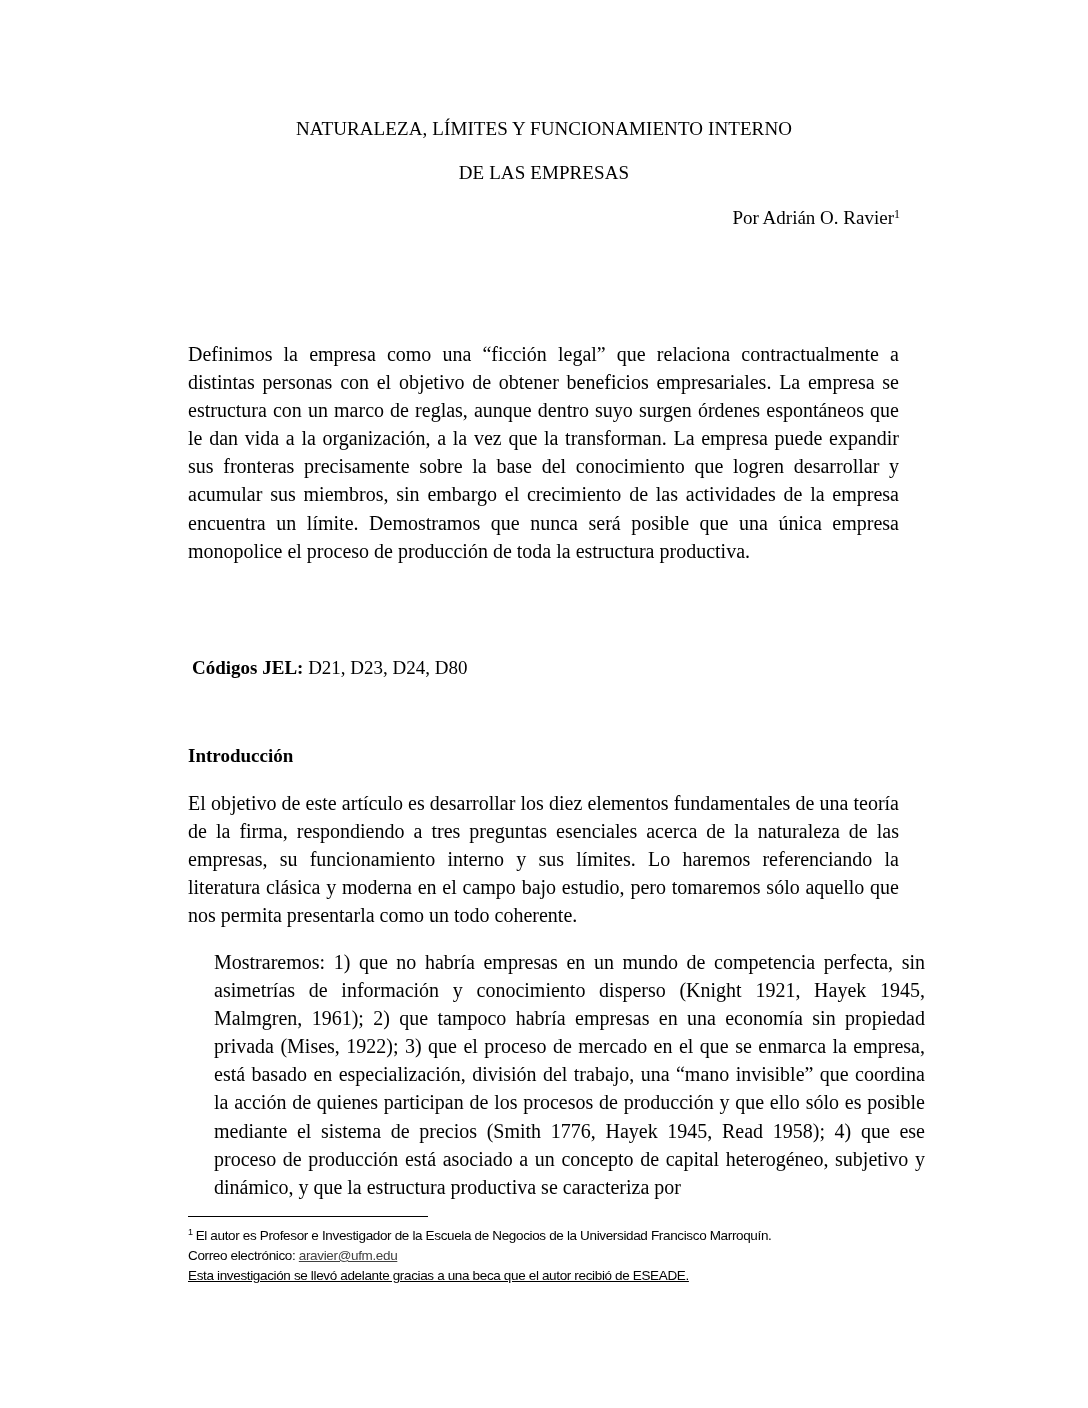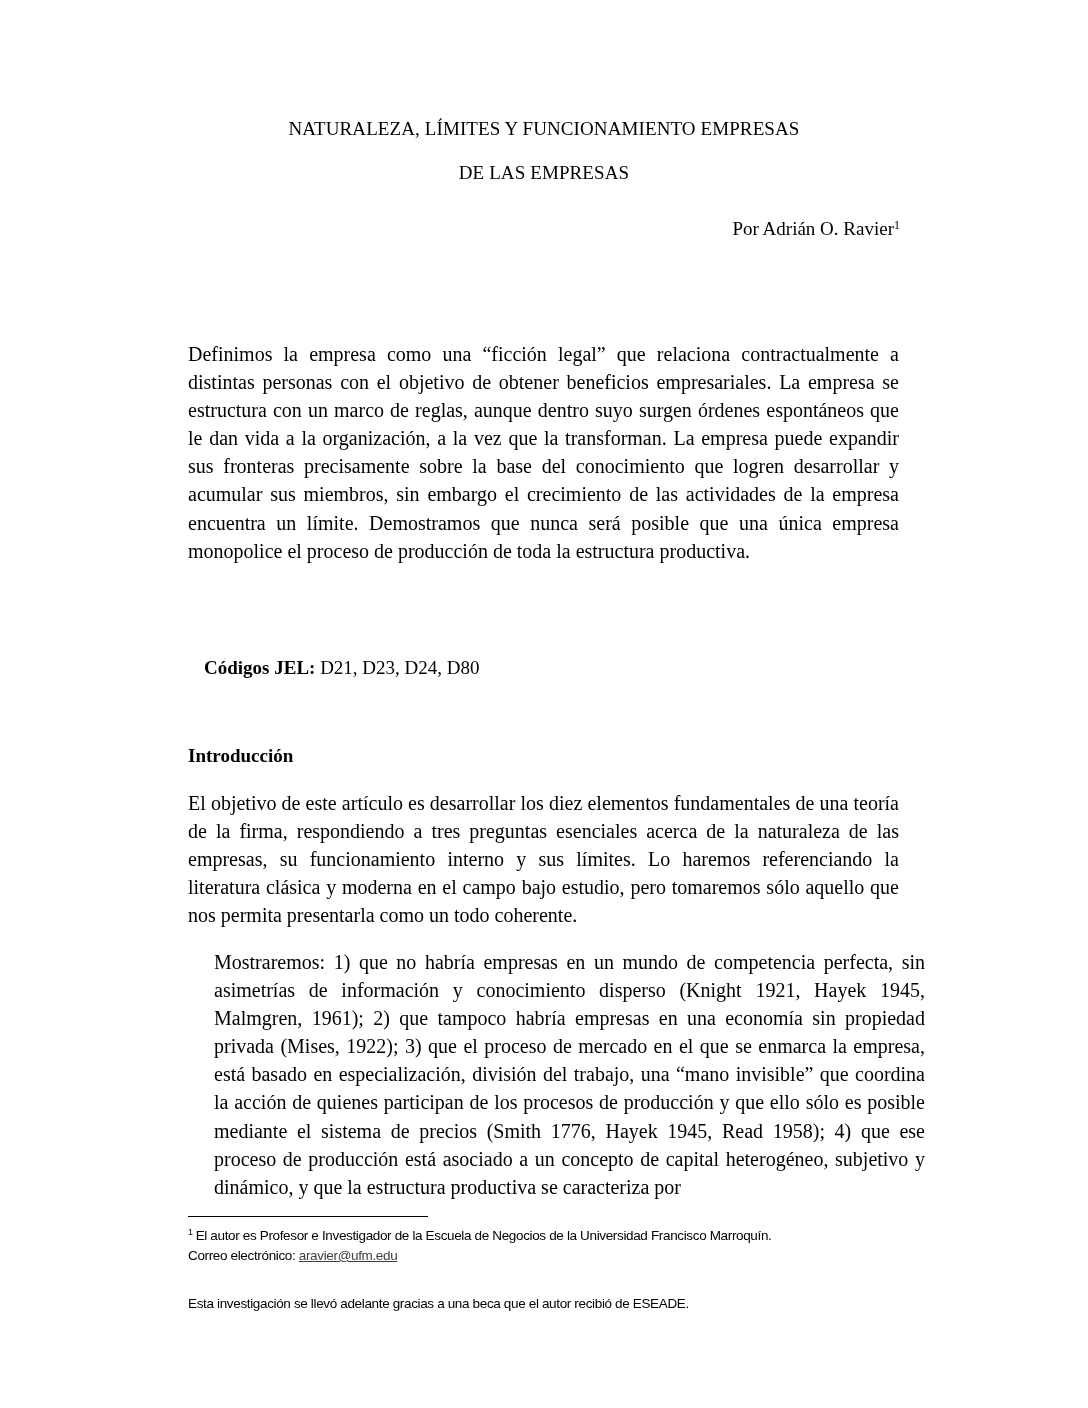--- a/index.html
+++ b/index.html
@@ -31,21 +31,20 @@
       letter-spacing: 0.1px;
       font-weight: normal;
     }
     #title1 { top: 118px; }
     #title2 { top: 162px; }
     .author {
       position: absolute;
       right: 188px;
       top: 207px;
       font-size: 19px;
-      margin-top: 11px;
     }
     .author sup {
       font-size: 12px;
       vertical-align: 6px;
       line-height: 0;
     }
     .section-heading-center {
       position: absolute;
       left: 0;
       width: 1088px;
@@ -57,21 +56,21 @@
     .para {
       position: absolute;
       left: 188px;
       width: 711px;
       font-size: 20px;
       line-height: 28.1px;
       text-align: justify;
       margin: 0;
     }
     #abstract { top: 340px; }
-    #jel { top: 657px; font-size: 19px; position: absolute; left: 204px; }
+    #jel { top: 657px; font-size: 19px; position: absolute; left: 192px; }
     #jel .jel-label { font-weight: bold; }
     #intro-heading {
       position: absolute;
       left: 188px;
       top: 745px;
       font-size: 19px;
       font-weight: bold;
     }
     #intro-p1 { top: 789px; }
     #intro-p2 { top: 948px; margin-left: 26px; }
@@ -93,32 +92,32 @@
       letter-spacing: -0.35px;
     }
     #fn-line1 { top: 1226px; }
     #fn-line1 sup {
       font-size: 9px;
       vertical-align: 5px;
       line-height: 0;
       margin-right: 3px;
     }
     #fn-line2 { top: 1246px; }
-    #fn-line3 { top: 1294px; }
+    #fn-line3 { top: 1266px; text-decoration: underline; }
     .fn-link {
       color: #404040;
       text-decoration: underline;
     }
   </style>
 </head>
 <body>
 
 <div class="page">
 
-  <div id="title1" class="title-line">NATURALEZA, LÍMITES Y FUNCIONAMIENTO EMPRESAS</div>
+  <div id="title1" class="title-line">NATURALEZA, LÍMITES Y FUNCIONAMIENTO INTERNO</div>
   <div id="title2" class="title-line">DE LAS EMPRESAS</div>
 
   <div class="author">
     <span>Por Adrián O. Ravier</span><sup>1</sup>
   </div>
 
 
   <p id="abstract" class="para">Definimos la empresa como una “ficción legal” que relaciona contractualmente a distintas personas con el objetivo de obtener beneficios empresariales. La empresa se estructura con un marco de reglas, aunque dentro suyo surgen órdenes espontáneos que le dan vida a la organización, a la vez que la transforman. La empresa puede expandir sus fronteras precisamente sobre la base del conocimiento que logren desarrollar y acumular sus miembros, sin embargo el crecimiento de las actividades de la empresa encuentra un límite. Demostramos que nunca será posible que una única empresa monopolice el proceso de producción de toda la estructura productiva.</p>
 
   <div id="jel">

